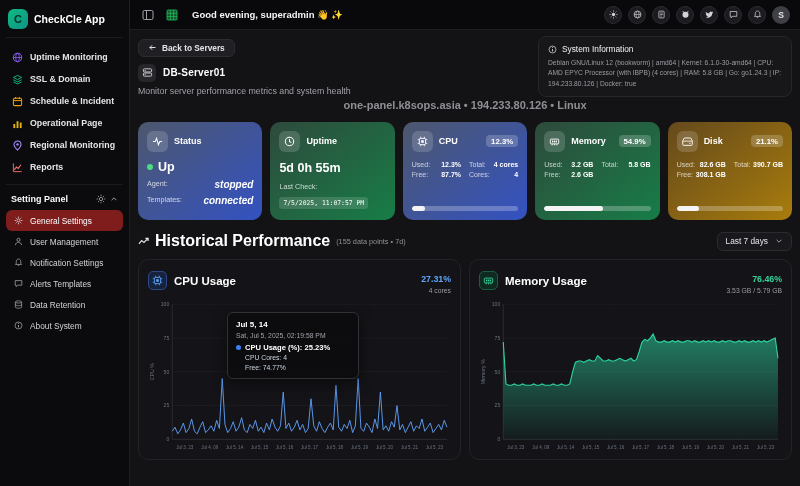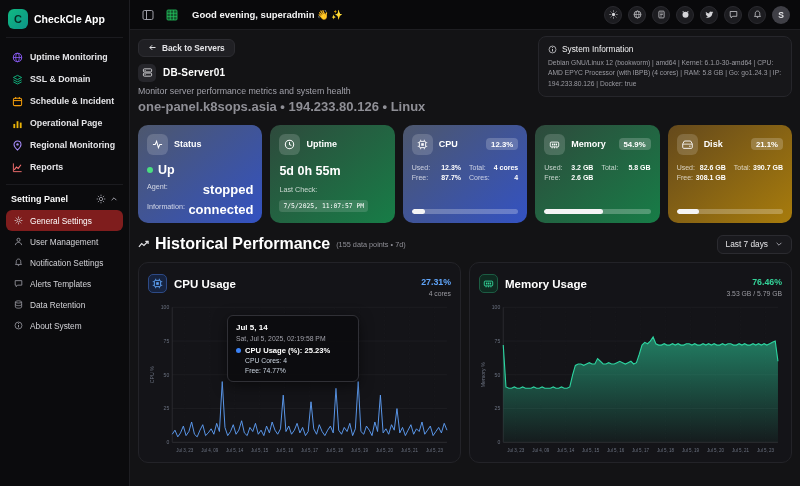--- a/index.html
+++ b/index.html
@@ -35,41 +35,41 @@
   .tb-right { margin-left:auto; display:flex; align-items:center; gap:6px; }
   .circ-btn { width:18px; height:18px; border-radius:50%; background:#1c1c20; border:1px solid #2a2a2f; display:flex; align-items:center; justify-content:center; cursor:pointer; }
   .avatar { width:18px; height:18px; border-radius:50%; background:#3f3f46; display:flex; align-items:center; justify-content:center; font-size:8.5px; font-weight:bold; color:#e4e4e7; cursor:pointer; }
 
   
   .back-btn { display:inline-flex; align-items:center; gap:5px; background:#202024; border:1px solid #2c2c31; border-radius:6px; padding:3px 9px; font-size:8.3px; font-weight:bold; color:#e4e4e7; cursor:pointer; }
   .title-row { display:flex; align-items:center; gap:7px; margin-top:7px; }
   .srv-chip { width:18px; height:18px; border-radius:5px; background:#26262b; display:flex; align-items:center; justify-content:center; }
   .page-title { font-size:10px; font-weight:bold; letter-spacing:.2px; }
   .subtitle { font-size:8.8px; color:#a1a1aa; margin-top:4px; }
-  .meta-line { font-size:13px; color:#8f8f96; margin-top:3px; font-weight:bold; }
+  .meta-line { font-size:11px; color:#8f8f96; margin-top:3px; font-weight:bold;text-align:center; }
   .sysinfo { position:absolute; top:6px; right:8px; width:254px; background:#17171a; border:1px solid #26262b; border-radius:8px; padding:7px 9px; }
   .sysinfo-head { display:flex; align-items:center; gap:5px; margin-bottom:4px; }
   .sysinfo-title { font-size:8.3px; font-weight:normal; color:#f4f4f5; }
   .sysinfo-text { font-size:6.7px; line-height:1.55; color:#9b9ba2; }
 
   
   .metric-cards { display:flex; gap:8px; margin-top:11px; }
   .mcard { flex:1; min-width:0; height:98px; border-radius:10px; padding:9px 9px; position:relative; }
   .grad-blue   { background:linear-gradient(140deg,#4d576d 0%,#3352c2 100%); }
   .grad-green  { background:linear-gradient(140deg,#2e4a3c 0%,#177d47 100%); }
   .grad-amber  { background:linear-gradient(140deg,#64491c 0%,#a87c0c 100%); }
   .mhead { display:flex; align-items:center; gap:6px; }
   .chip { width:21px; height:21px; border-radius:6px; background:rgba(255,255,255,.16); display:flex; align-items:center; justify-content:center; }
   .mtitle { font-size:9px; font-weight:bold; }
   .mbadge { margin-left:auto; background:rgba(255,255,255,.2); border-radius:4px; padding:1.5px 5px; font-size:7.8px; font-weight:bold; }
   .status-val { display:flex; align-items:center; gap:5px; margin-top:8px; }
   .status-dot { width:6px; height:6px; border-radius:50%; background:#4ade80; }
   .bigval { font-size:12.5px; font-weight:bold; }
   .krow { display:flex; justify-content:space-between; margin-top:5px; font-size:7.2px; color:rgba(255,255,255,.75); }
-  .krow b { color:#fff; font-size:13px; }
+  .krow b { color:#fff; font-size:10px;font-style:italic; }
   .lastchk-label { font-size:7.2px; color:rgba(255,255,255,.75); margin-top:7px; }
   .lastchk-box { margin-top:3px; background:rgba(255,255,255,.14); border-radius:3px; padding:2px 4px; font-size:6.4px; font-family:"DejaVu Sans Mono",monospace; display:inline-block; }
   .kgrid { display:grid; grid-template-columns:1fr 1fr; column-gap:8px; margin-top:6px; }
   .kcell { display:flex; justify-content:space-between; font-size:7px; color:rgba(255,255,255,.72); margin-top:3px; }
   .kcell b { color:#fff; }
   .pbar { position:absolute; left:9px; right:9px; bottom:9px; height:5px; border-radius:3px; background:rgba(255,255,255,.25); overflow:hidden; }
   .pfill { height:100%; border-radius:3px; background:#f4f4f5; }
 
   
   .hist-row { display:flex; align-items:center; margin-top:12px; }
@@ -399,21 +399,21 @@
           </div>
           <div class="status-val">
             <span class="status-dot"></span>
             <span class="bigval">Up</span>
           </div>
           <div class="krow">
               <span>Agent:</span>
               <b>stopped</b>
             </div>
           <div class="krow">
-              <span>Information:</span>
+              <span>Templates:</span>
               <b>connected</b>
             </div>
         </div>
 
         <div class="mcard grad-green">
           <div class="mhead">
             <span class="chip">
               <svg width="11" height="11" viewBox="0 0 12 12">
                   <circle cx="6" cy="6" r="4.6" fill="none" stroke="#fff" stroke-width="1.1"></circle>
                   <polyline points="6,3.2 6,6 8,7.3" fill="none" stroke="#fff" stroke-width="1.1"></polyline>

